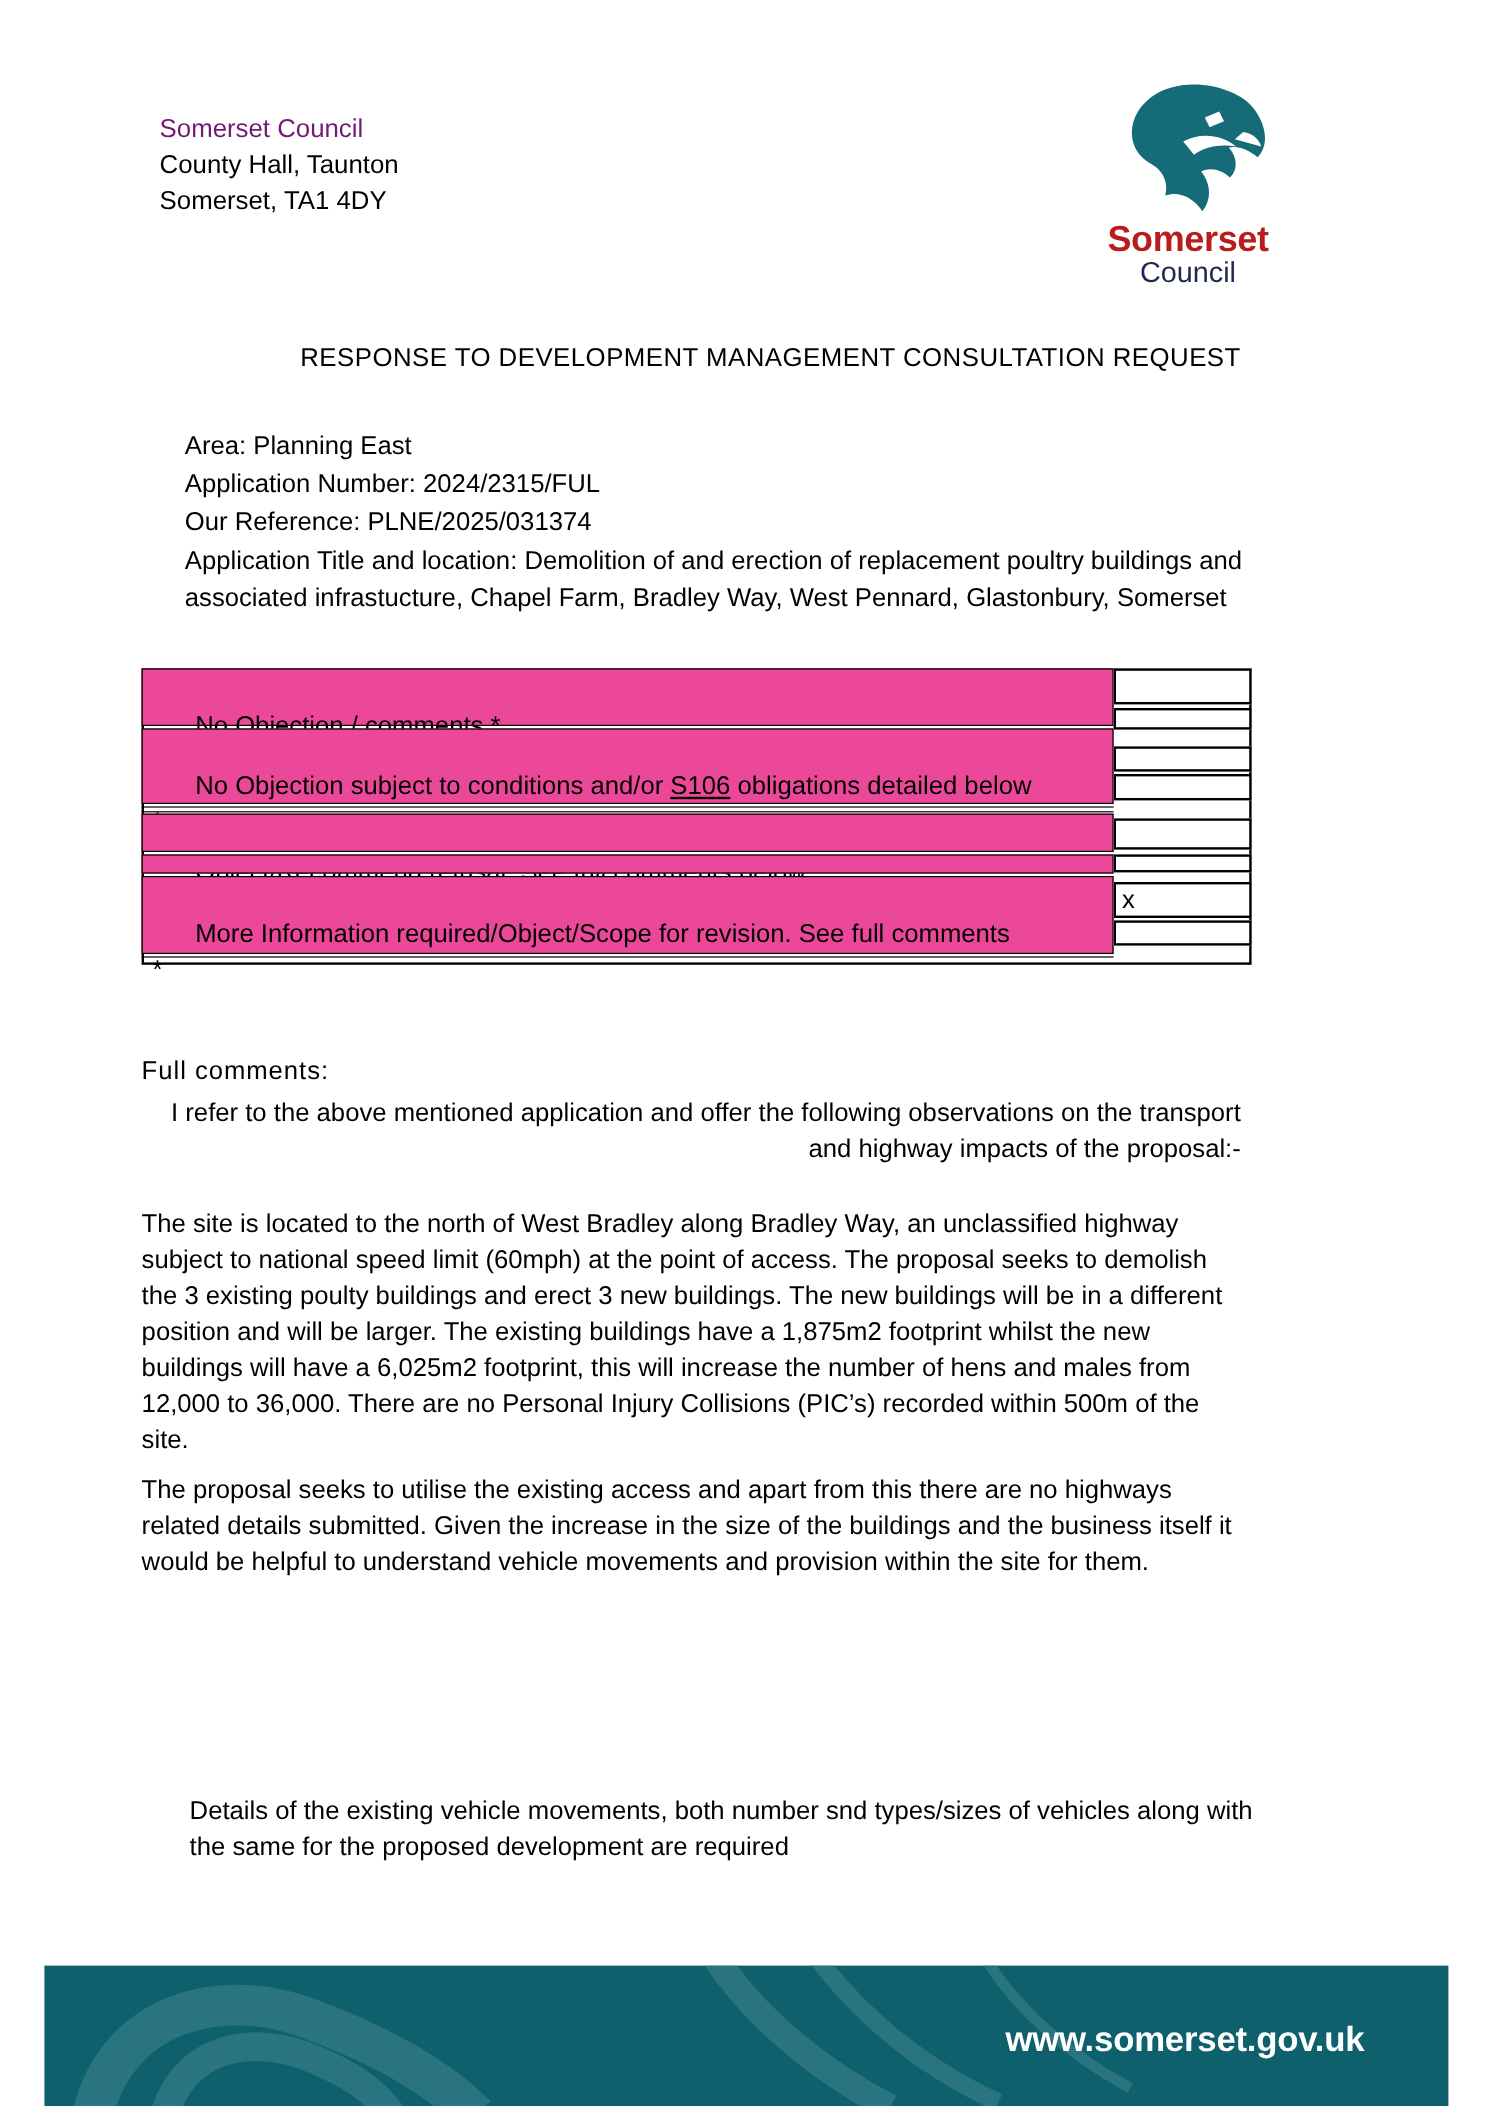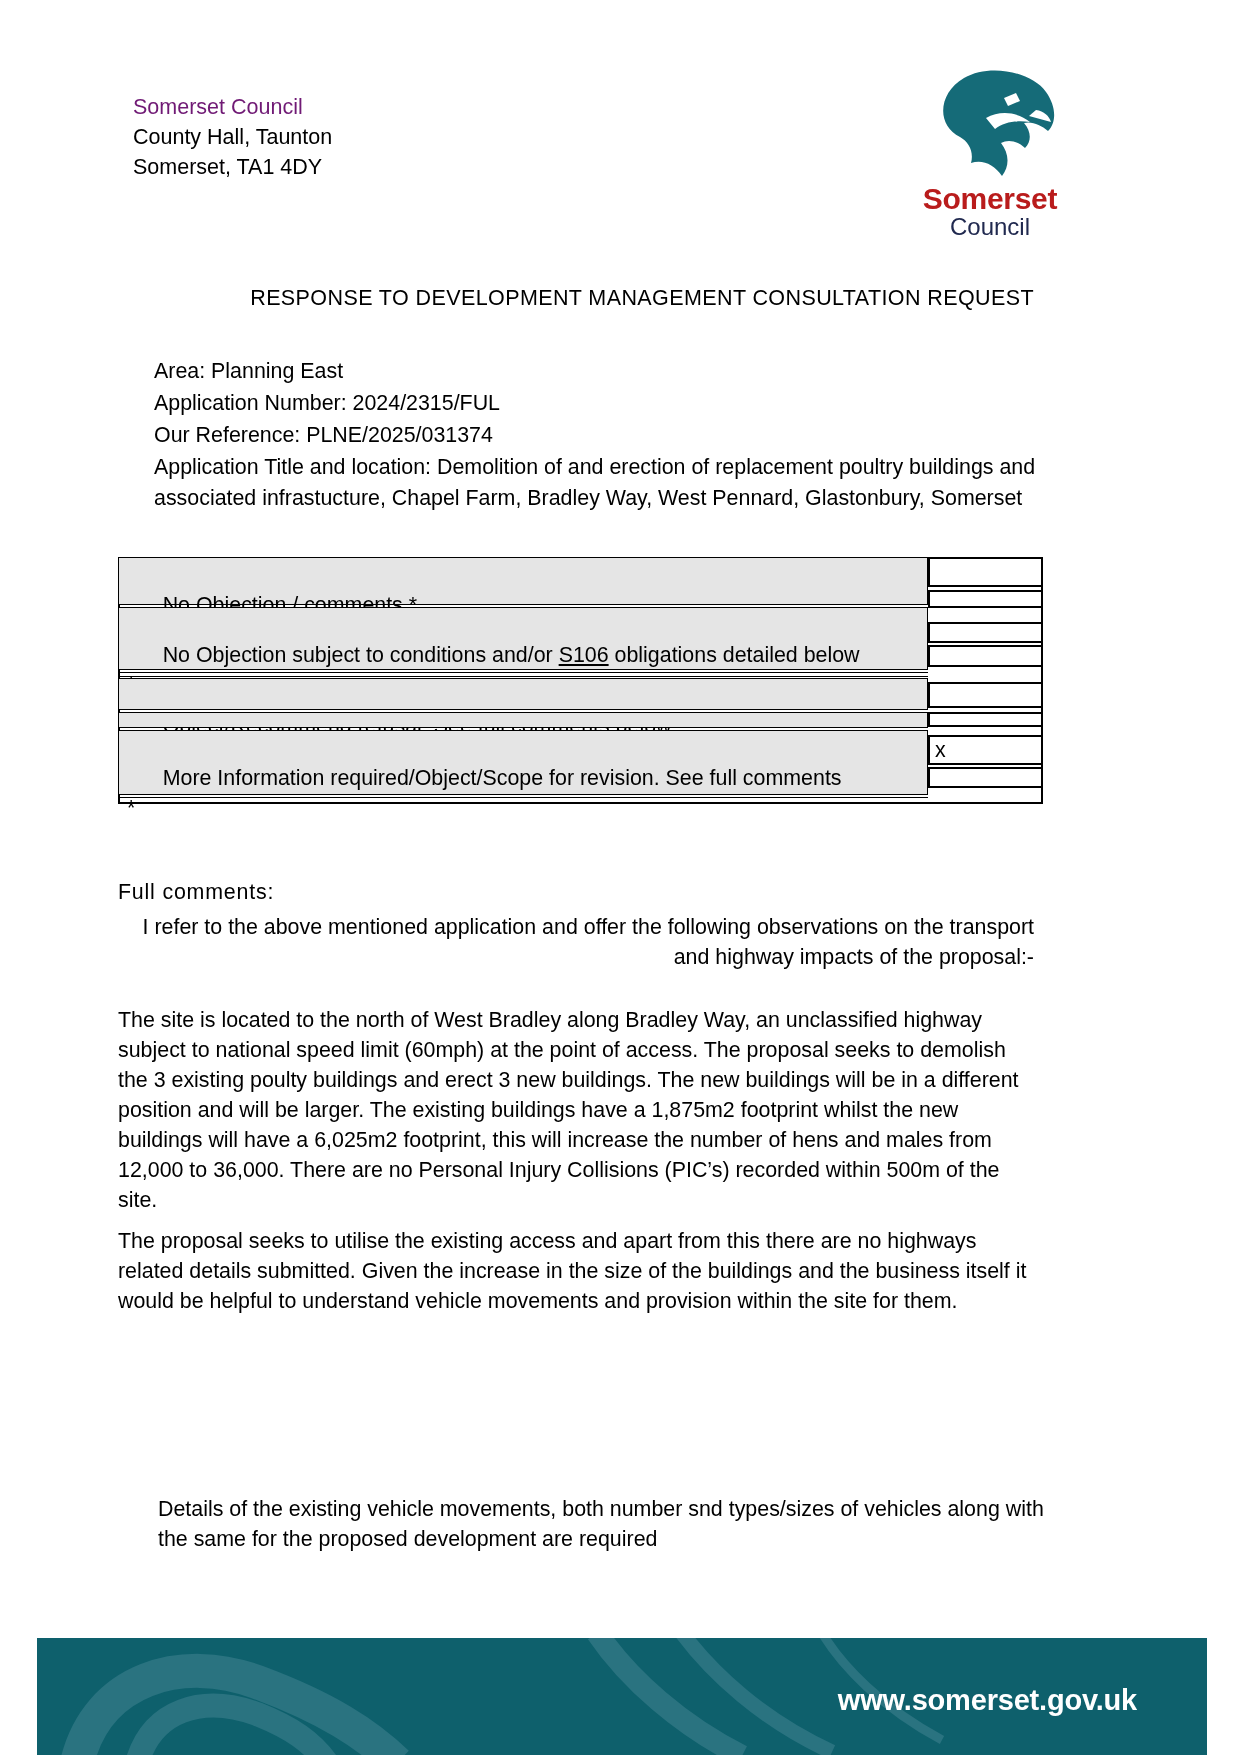--- a/index.html
+++ b/index.html
@@ -15,21 +15,21 @@
   .logo .word1{font-size:30px;font-weight:bold;color:#b91c1c;line-height:30px;letter-spacing:-0.3px;}
   .logo .word2{font-size:24px;color:#20294f;line-height:26px;}
   
   .doc-title{position:absolute;left:118px;top:286px;width:916px;text-align:right;font-size:21.5px;letter-spacing:0.4px;}
   .meta{position:absolute;left:118px;top:356px;width:916px;font-size:21.4px;line-height:31px;margin-left:36px;}
   .meta p{margin:0 0 1px 0;}
   
   .consult-table{position:absolute;left:118px;top:557px;width:925px;height:247px;}
   .outerb{position:absolute;left:0;top:0;right:0;bottom:0;border:2px solid #000;}
   .cellL{position:absolute;left:0;width:810px;border:1.5px solid #000;box-sizing:border-box;
-         font-size:21.4px;line-height:30px;padding:2px 62px 2px 8px;white-space:pre-wrap;background:#e5e5e5;}
+         font-size:21.4px;line-height:30px;padding:2px 62px 2px 8px;white-space:pre-wrap;background:#ec4899;}
   .l1{top:0;height:48px;}
   .l2{top:50px;height:63px;}
   .l3{top:121px;height:32px;}
   .l3b{top:155px;height:16px;}
   .l4{top:173px;height:65px;}
   .thinline{position:absolute;left:0;width:810px;height:0;border-top:1.5px solid #000;}
   .dbl1{top:115px;} .dbl2{top:119px;} .lbot{top:240px;}
   .cellR{position:absolute;left:810px;width:115px;border:2px solid #000;box-sizing:border-box;
          font-size:21.4px;line-height:25px;padding:1px 5px;background:#fff;}
   .r1a{top:0;height:30px;} .r1b{top:33px;height:18px;}

